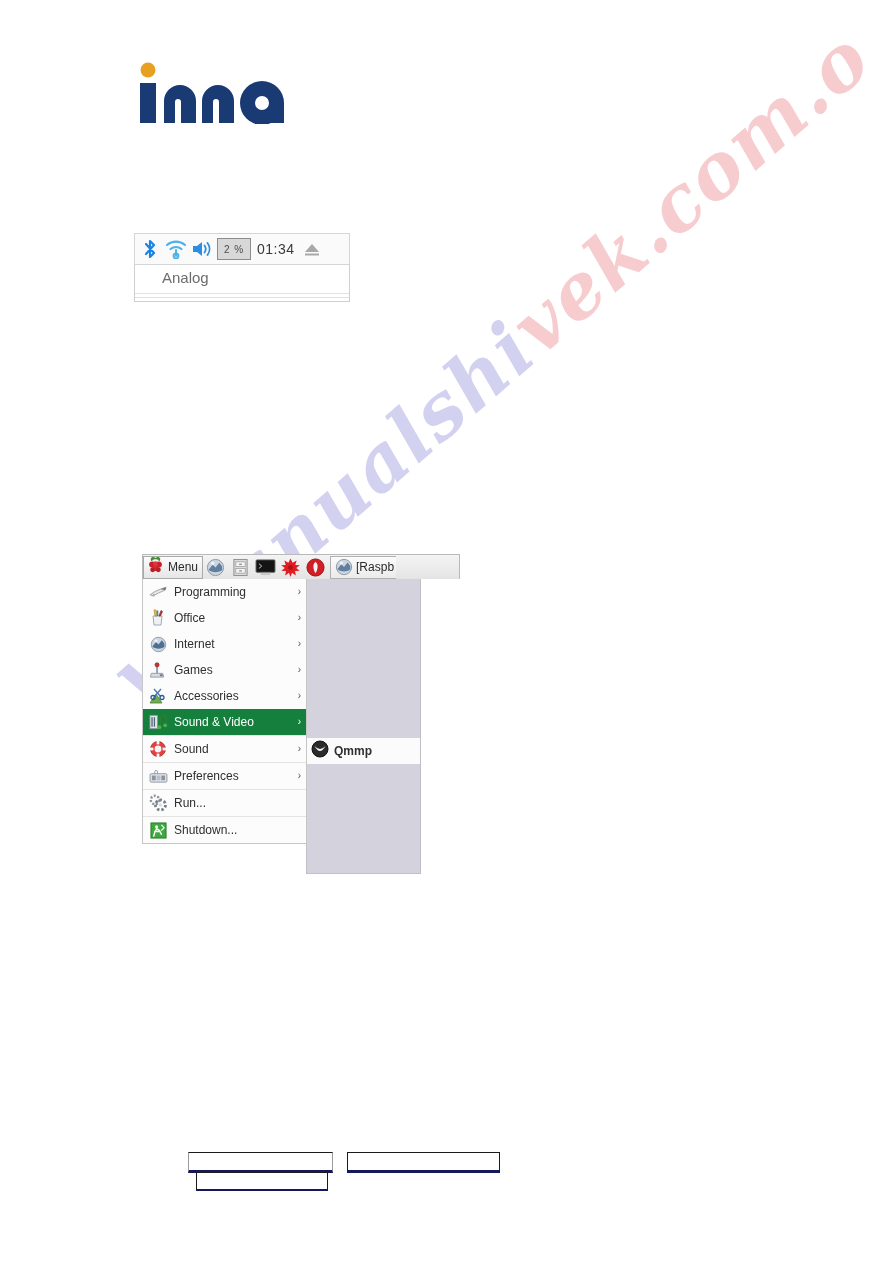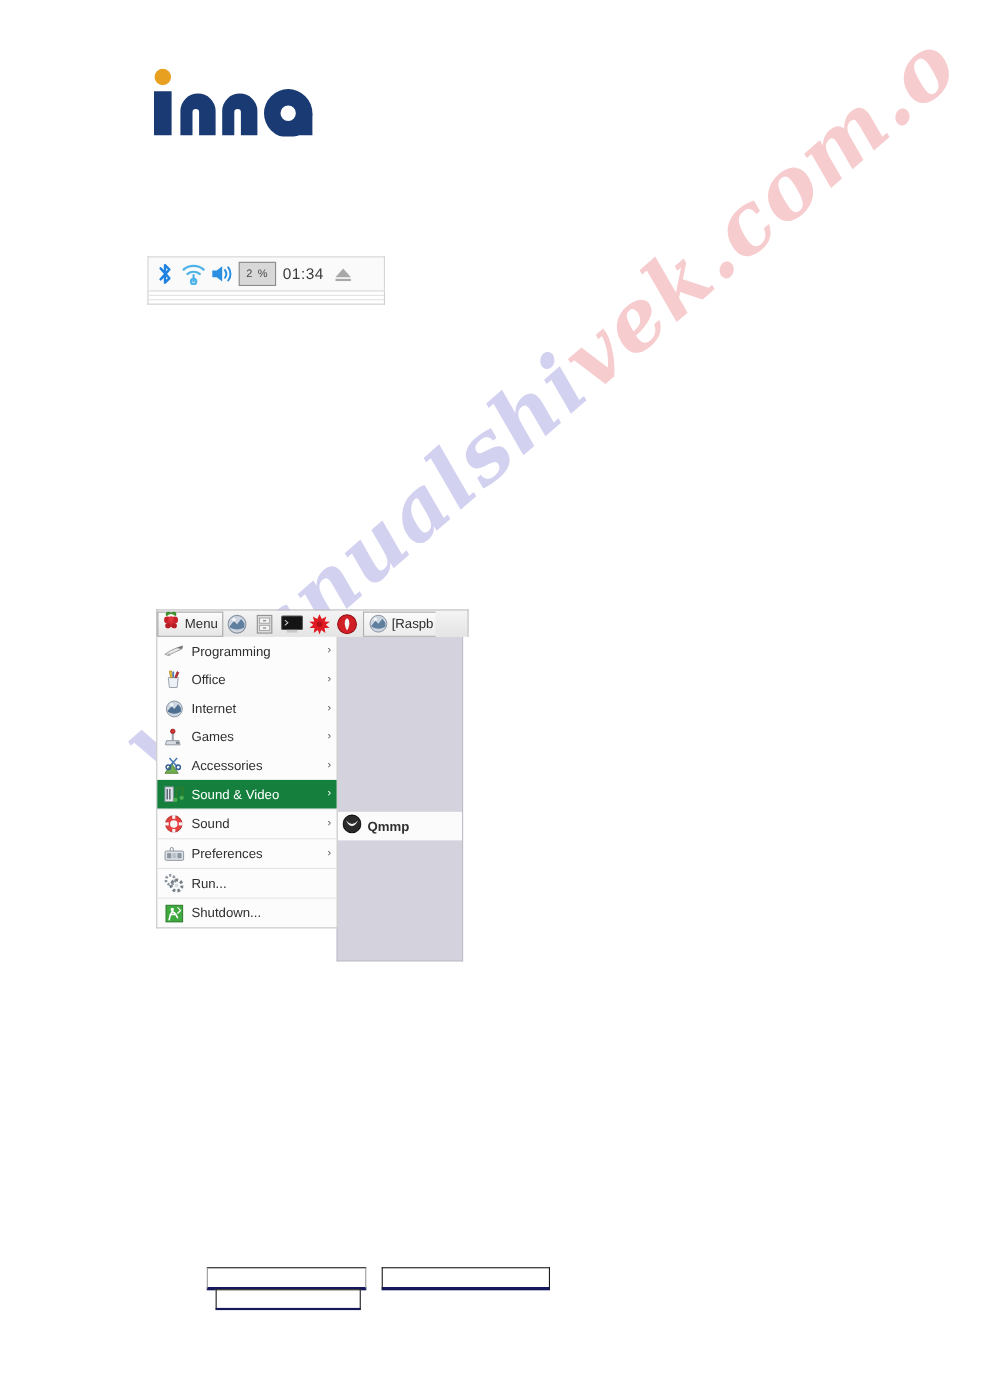--- a/index.html
+++ b/index.html
@@ -149,21 +149,21 @@
   #pi-widget {
     position: absolute;
     left: 142px;
     top: 554px;
     z-index: 20;
   }
   #pi-taskbar {
     display: flex;
     align-items: center;
     height: 25px;
-    width: 284px;
+    width: 318px;
     background: linear-gradient(#f4f4f4, #e4e4e4);
     border: 1px solid #b9b9b9;
     border-bottom: none;
     box-sizing: border-box;
   }
   #menu-button {
     display: flex;
     align-items: center;
     height: 23px;
     padding: 0 4px 0 2px;
@@ -380,20 +380,23 @@
     <div id="eject-icon">
       <svg width="18" height="16" viewBox="0 0 18 16">
         <path d="M9 3 L16 11 H2 Z" fill="#a8a8a8"></path>
         <rect x="2" y="12.5" width="14" height="2" fill="#a8a8a8"></rect>
       </svg>
     </div>
   </div>
 
   <div id="audio-menu">
 
+    <div class="audio-item dim">
+      <span>Analog</span>
+    </div>
 
 
     <div class="audio-sep"></div>
 
 
     <div class="audio-sep"></div>
 
   </div>
 </div>
 

